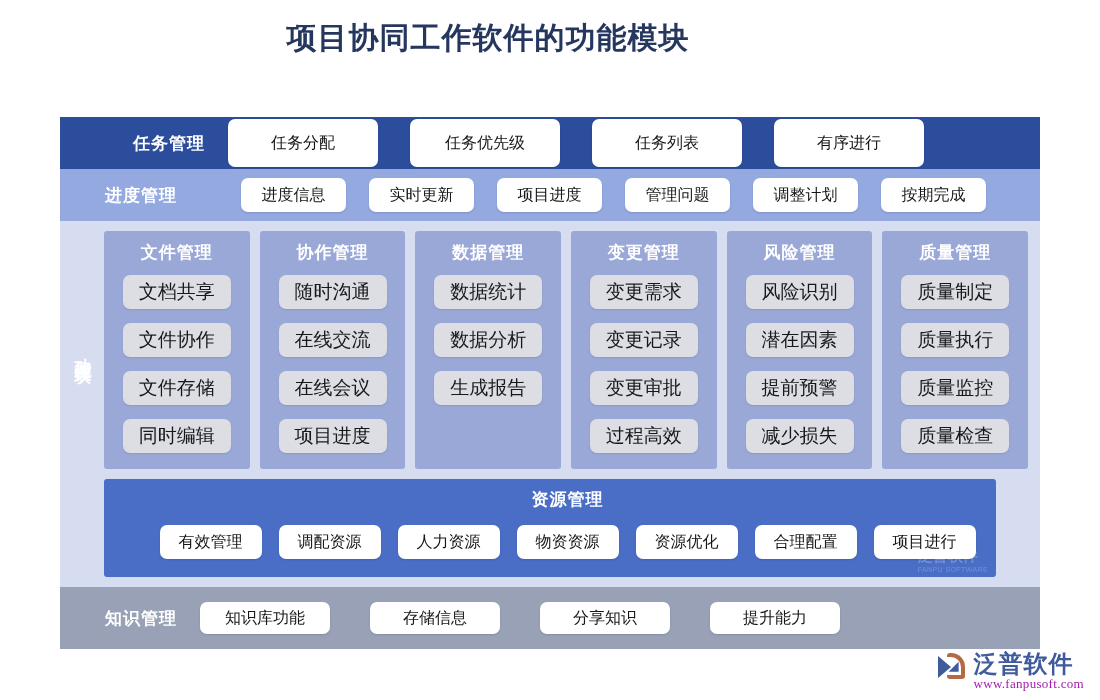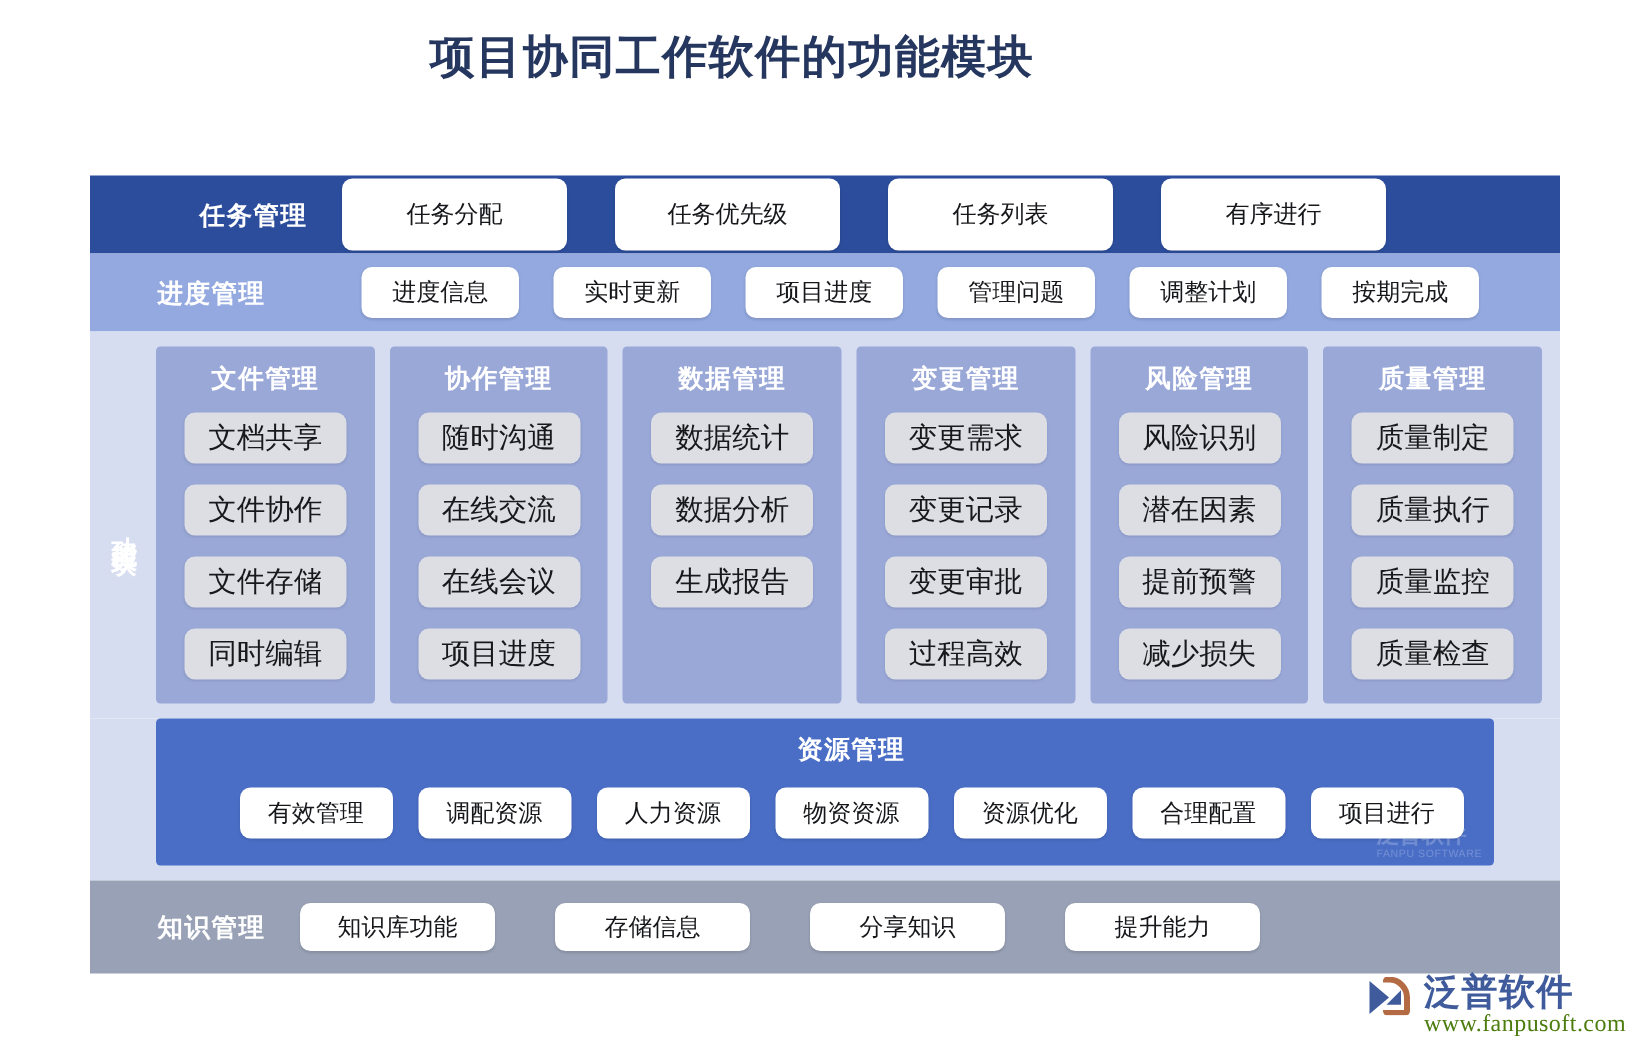--- a/index.html
+++ b/index.html
@@ -175,21 +175,21 @@
     background: #3f5b9c;
     clip-path: polygon(0 100%, 100% 0, 100% 100%);
   }
   .brand-words { display: flex; flex-direction: column; }
   .brand-cn {
     font-size: 24px; font-weight: bold; color: #3f5b9c; letter-spacing: 1px;
     line-height: 1.05;
   }
   .brand-url {
     font-family: "Liberation Serif", "DejaVu Serif", serif;
-    font-size: 16px; color: #4d7c0f; letter-spacing: .3px;
+    font-size: 13px; color: #a21caf; letter-spacing: .3px;
   }
 </style>
 </head>
 <body>
 
 <div id="page">
 
   <div class="title">项目协同工作软件的功能模块</div>
 
   <div class="diagram">

